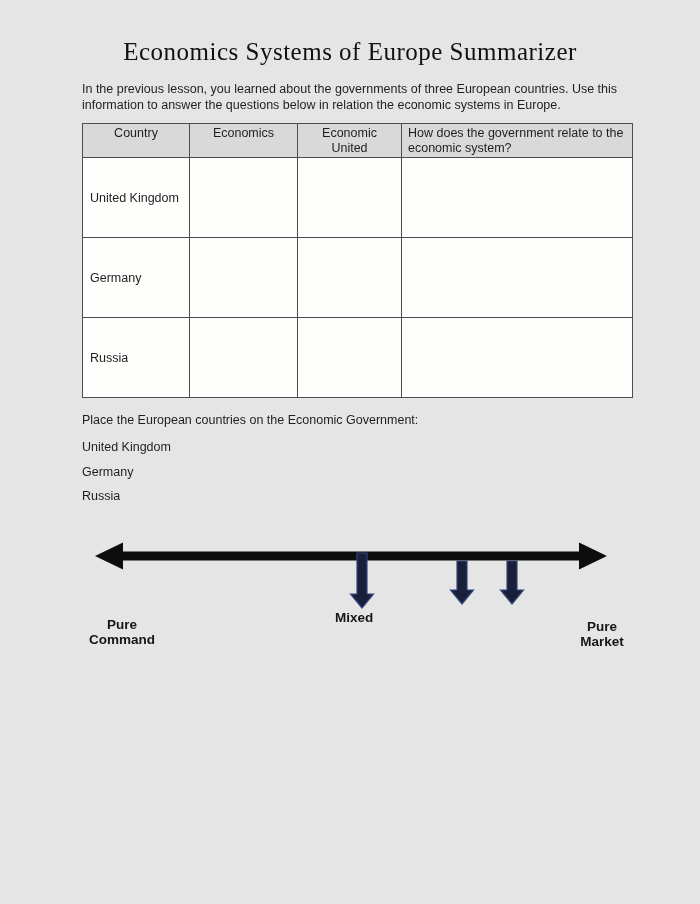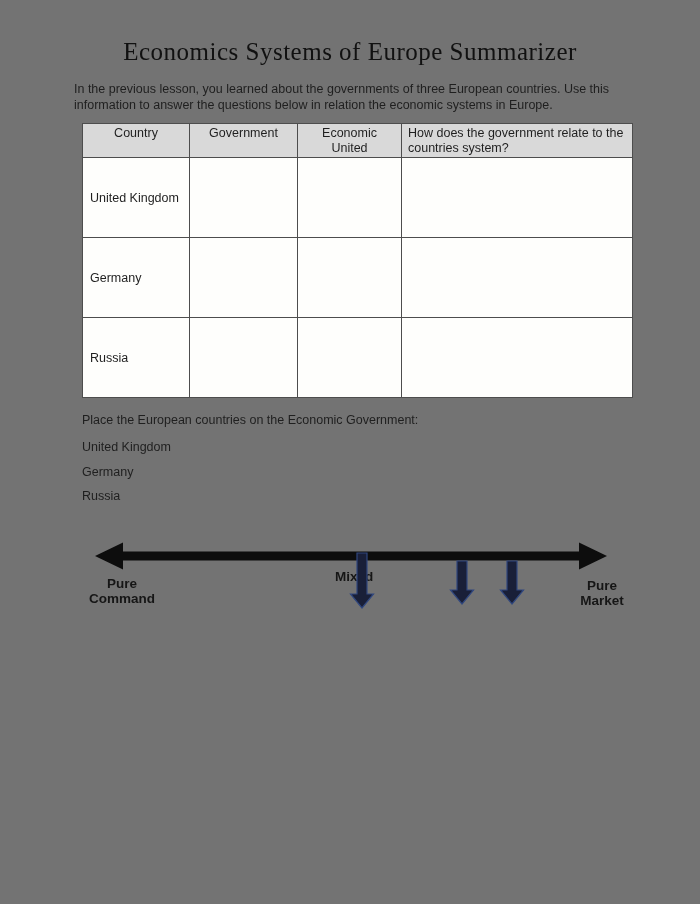--- a/index.html
+++ b/index.html
@@ -4,41 +4,41 @@
 <style>
   html, body {
     margin: 0;
     padding: 0;
     background: #ffffff;
   }
   .page {
     position: relative;
     width: 700px;
     height: 904px;
-    background: #737373;
+    background: #e5e5e5;
     font-family: "Liberation Sans", sans-serif;
     color: #1f1f1f;
     overflow: hidden;
   }
   .title {
     position: absolute;
     top: 38px;
     left: 0;
     width: 100%;
     text-align: center;
     font-family: "Liberation Serif", "DejaVu Serif", serif;
     font-size: 25px;
     font-weight: 400;
     letter-spacing: 0.5px;
     color: #111111;
   }
   .intro {
     position: absolute;
     top: 82px;
-    left: 74px;
+    left: 82px;
     width: 556px;
     font-size: 12.5px;
     line-height: 15.5px;
   }
   table.summary {
     position: absolute;
     top: 123px;
     left: 82px;
     width: 550px;
     border-collapse: collapse;
@@ -98,20 +98,21 @@
     z-index: 2;
   }
   .continuum-label {
     position: absolute;
     z-index: 1;
     font-size: 13.5px;
     font-weight: 700;
     color: #161616;
     line-height: 15px;
     text-align: center;
+    margin-top: 41px;
   }
   .label-left  { top: 41px; left: 7px;   width: 90px; }
   .label-mixed { top: 34px; left: 265px; width: 60px; text-align: left; }
   .label-right { top: 43px; left: 496px; width: 72px; }
 </style>
 </head>
 <body>
 
 <div class="page">
 
@@ -122,23 +123,23 @@
   <table class="summary">
     <colgroup>
       <col class="c1">
         <col class="c2">
         <col class="c3">
         <col class="c4">
     </colgroup>
     <thead>
       <tr>
         <th>Country</th>
-        <th>Government</th>
+        <th>Economics</th>
         <th>Economic United</th>
-        <th class="left">How does the government relate to the countries system?</th>
+        <th class="left">How does the government relate to the economic system?</th>
       </tr>
     </thead>
     <tbody>
       <tr>
         <td>United Kingdom</td>
         <td></td>
         <td></td>
         <td></td>
       </tr>
       <tr>

